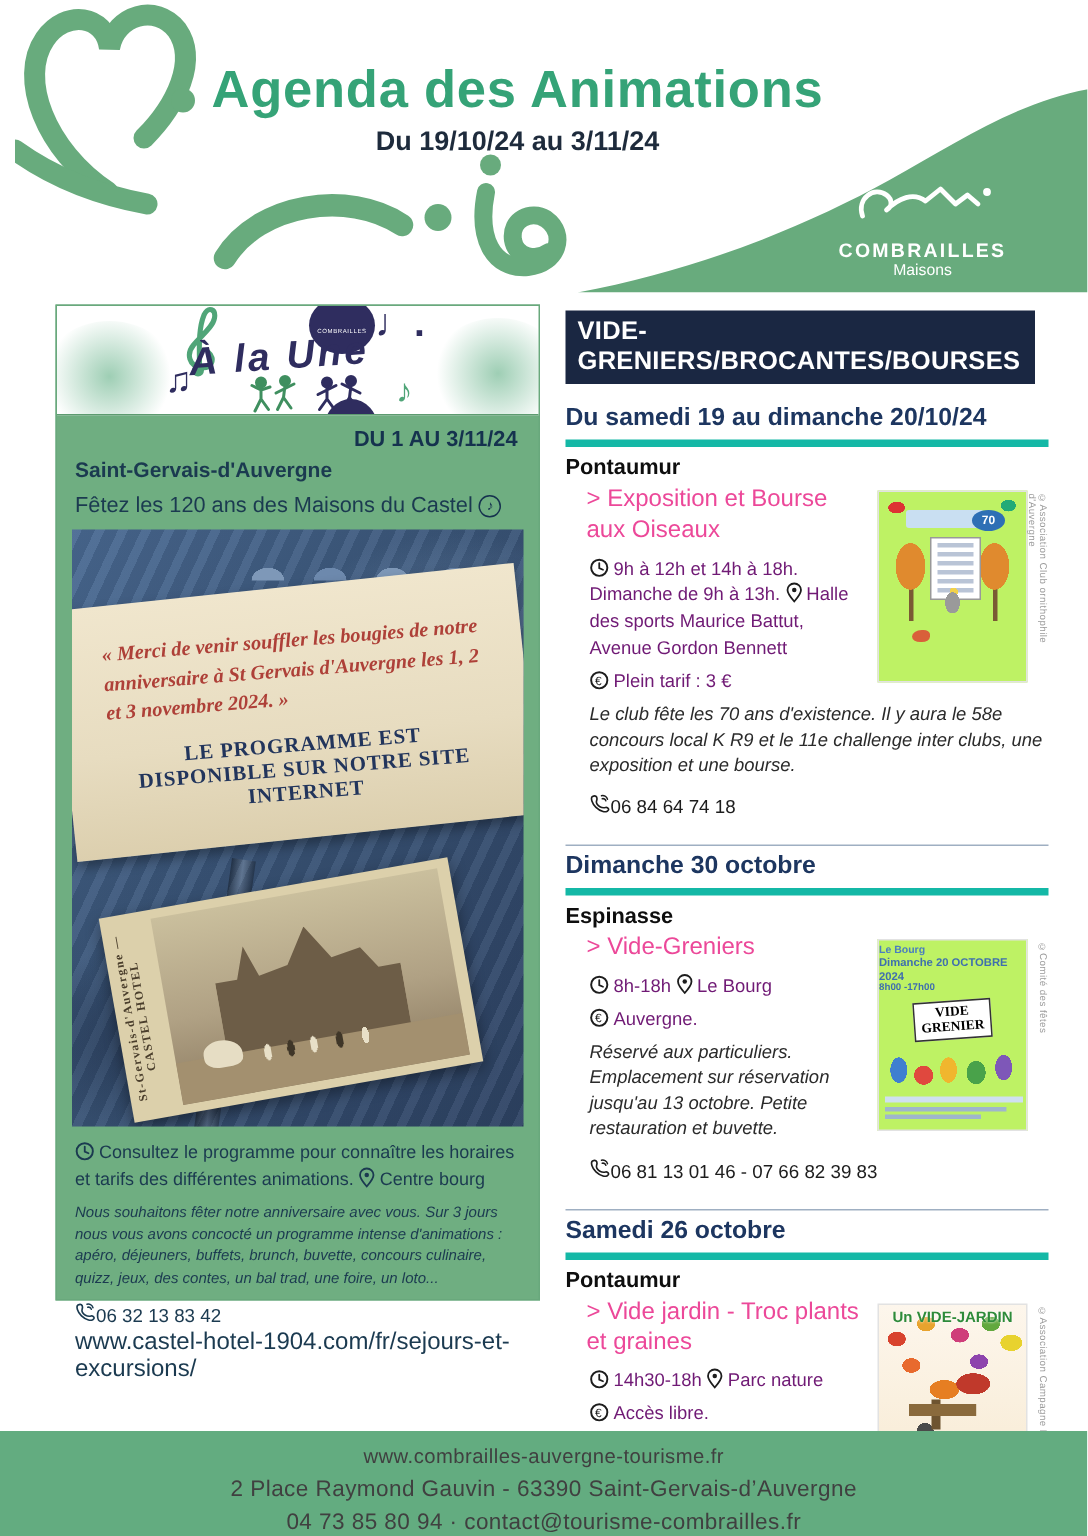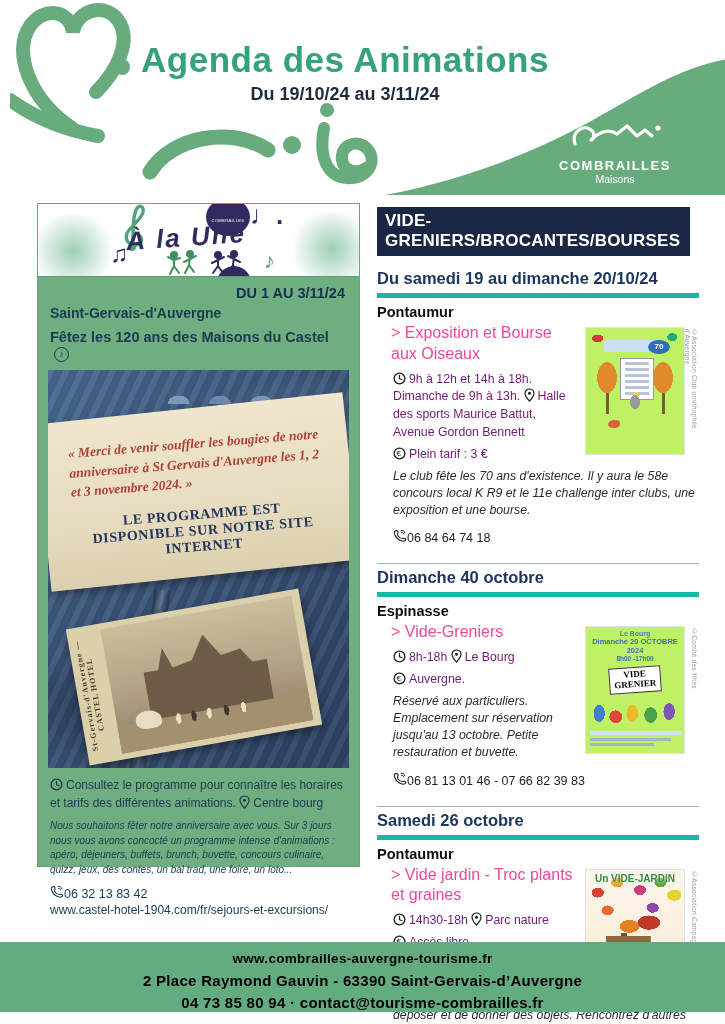--- a/index.html
+++ b/index.html
@@ -57,21 +57,21 @@
     background:#2F2D5F; border-radius:50%; color:#fff; text-align:center;
     font-size:4px; padding-top:20px; letter-spacing:.4px;
   }
   .mini-circle2 { position:absolute; left:178px; top:62px; width:36px; height:20px;
     background:#2F2D5F; border-radius:50% 50% 0 0/100% 100% 0 0; }
   .dancers { position:absolute; left:128px; top:46px; }
 
   .card-body { padding:6px 12px 0 12px; color:#1B3A50; }
   .card-daterange { text-align:right; font-size:14.5px; font-weight:bold; color:#15324E; margin:2px 2px 4px 0; }
   .card-city { font-size:14px; font-weight:bold; margin-bottom:8px; }
-  .card-title { font-size:14.5px; font-weight:bold; }
+  .card-title { font-size:14.5px; font-weight:normal; }
   .music-badge {
     display:inline-block; width:15px; height:15px; border:1.4px solid #15324E;
     border-radius:50%; font-size:9px; line-height:13px; text-align:center;
     vertical-align:1px; margin-left:4px; color:#15324E;
   }
 
   .photo {
     position:relative; margin:8px -2px 8px -2px; height:398px; overflow:hidden;
     background:
       radial-gradient(140px 90px at 20% 85%, rgba(20,30,50,.45), rgba(0,0,0,0) 70%),
@@ -125,21 +125,21 @@
                radial-gradient(4px 9px at 40% 60%, #e8e0c8 60%, transparent 61%),
                radial-gradient(4px 9px at 58% 60%, #3f3628 60%, transparent 61%),
                radial-gradient(4px 9px at 76% 60%, #e8e0c8 60%, transparent 61%); }
   .pc-horse { position:absolute; bottom:16%; left:10%; width:26px; height:18px;
     background:#e6ddc4; border-radius:45% 55% 30% 40%; }
 
   .card-info { font-size:12px; line-height:1.5; margin-top:2px; }
   .card-info .icon-svg { vertical-align:-2px; margin-right:3px; }
   .card-desc { font-size:10px; font-style:italic; line-height:1.45; margin-top:7px; }
   .card-phone { font-size:12.5px; margin-top:8px; }
-  .card-site { font-size:12px; margin-top:2px; }
+  .card-site { font-size:16px; margin-top:2px; }
 
   
   .rightcol { position:absolute; left:377px; top:207px; width:336px; }
   .section-banner {
     width:313px; background:#1A2742; color:#ffffff; font-weight:bold;
     font-size:17px; letter-spacing:.2px; padding:4px 8px 5px 8px; margin-bottom:9px;
   }
   .group { width:322px; }
   .group + .group { border-top:1px solid #9FAFC2; margin-top:10px; }
   .group-date {
@@ -178,21 +178,21 @@
   .p1-bird { position:absolute; left:40px; top:64px; width:18px; height:22px;
     background:radial-gradient(7px 10px at 50% 45%, #9a9a9a 70%, transparent 71%),
                radial-gradient(4px 4px at 55% 12%, #f2d24b 70%, transparent 71%); }
   .p1-redbird { position:absolute; left:22px; top:92px; width:12px; height:8px;
     background:#d9603a; border-radius:60% 40% 50% 50%; }
   .p1-paper { position:absolute; left:34px; top:30px; width:34px; height:42px;
     background:#fff; border:1px solid #999; }
   .p1-paper i { display:block; height:3px; background:#b9c4d6; margin:3px 4px 0 4px; }
 
   .poster2 { height:128px; }
-  .p2-txt { text-align:center; color:#3f6fae; font-weight:bold; }
+  .p2-txt { text-align:left; color:#3f6fae; font-weight:bold; }
   .p2-l0 { font-size:7px; color:#4a7ec0; margin-top:3px; }
   .p2-l1 { font-size:7.5px; }
   .p2-l2 { font-size:6.5px; }
   .p2-sign { margin:5px auto 0 auto; width:52px; background:#fff; border:1.5px solid #333;
     transform:rotate(-4deg); font-size:9px; font-weight:bold; text-align:center;
     font-family:"Liberation Serif", serif; line-height:1.1; padding:2px 0; }
   .p2-junk { position:absolute; left:4px; bottom:26px; width:92px; height:34px;
     background:radial-gradient(8px 12px at 10% 60%, #3f7fd0 70%, transparent 71%),
                radial-gradient(9px 9px at 28% 70%, #e0483e 70%, transparent 71%),
                radial-gradient(8px 12px at 46% 60%, #f0b62e 70%, transparent 71%),
@@ -222,22 +222,22 @@
                radial-gradient(8px 8px at 20% 88%, #4a4a4a 70%, transparent 71%); }
   .p3-foot { position:absolute; left:0; bottom:2px; width:100%; text-align:center;
     font-size:9px; font-weight:bold; color:#4a3c1e; background:rgba(240,220,120,.75); }
   .p3-smalltext { position:absolute; left:4px; bottom:16px; width:92px; height:14px;
     background:linear-gradient(rgba(90,60,20,.5) 0 0) 0 0/100% 3px no-repeat,
                linear-gradient(rgba(90,60,20,.5) 0 0) 0 5px/100% 3px no-repeat,
                linear-gradient(rgba(90,60,20,.5) 0 0) 0 10px/80% 3px no-repeat; }
 
   
   .footer {
-    position:absolute; left:0; bottom:12px; width:725px; height:70px;
-    background:#63AC80; color:#000000; text-align:center; font-weight:bold;
+    position:absolute; left:0; bottom:0; width:725px; height:70px;
+    background:#63AC80; color:#404040; text-align:center; font-weight:normal;
   }
   .footer-site { font-size:13.5px; padding-top:9px; letter-spacing:.3px; }
   .footer-addr { font-size:15px; margin-top:6px; letter-spacing:.3px; }
   .footer-contact { font-size:15px; margin-top:5px; letter-spacing:.3px; }
 </style>
 </head>
 <body>
 
 <div id="page">
 
@@ -392,21 +392,21 @@
         <div class="event-phone">
           <svg class="icon-svg" width="14" height="13" viewBox="0 0 14 13">
               <path d="M2 2 C 4 1 5 2 5 3.5 C 5 5 4 5.5 5 7 C 6 8.5 8 9.5 9.5 9.5 C 11 9.5 11.5 8.5 12.5 10 C 13.5 11.5 11 12.6 9 12 C 5.5 11 2.5 8 1.6 5 C 1.2 3.6 1.2 2.4 2 2 Z" stroke="#1d1d1d" stroke-width="1.1" fill="none"></path>
               <path d="M8 1.5 C 9.5 1 11.5 2 12 3.8 M8.5 3.5 C 9.5 3.2 10.6 3.8 10.9 4.9" stroke="#1d1d1d" stroke-width="1" fill="none" stroke-linecap="round"></path>
             </svg><span>06 84 64 74 18</span>
         </div>
       </div>
     </div>
 
     <div class="group">
-      <div class="group-date">Dimanche 40 octobre</div>
+      <div class="group-date">Dimanche 30 octobre</div>
       <div class="event clearfix">
         <div class="event-city">Espinasse</div>
         <div class="poster-wrap">
           <div class="poster poster2">
             <div class="p2-txt p2-l0">Le Bourg</div>
             <div class="p2-txt p2-l1">Dimanche 20 OCTOBRE 2024</div>
             <div class="p2-txt p2-l2">8h00 -17h00</div>
             <div class="p2-sign">VIDE GRENIER</div>
             <div class="p2-junk"></div>
             <div class="p2-foot"></div>

